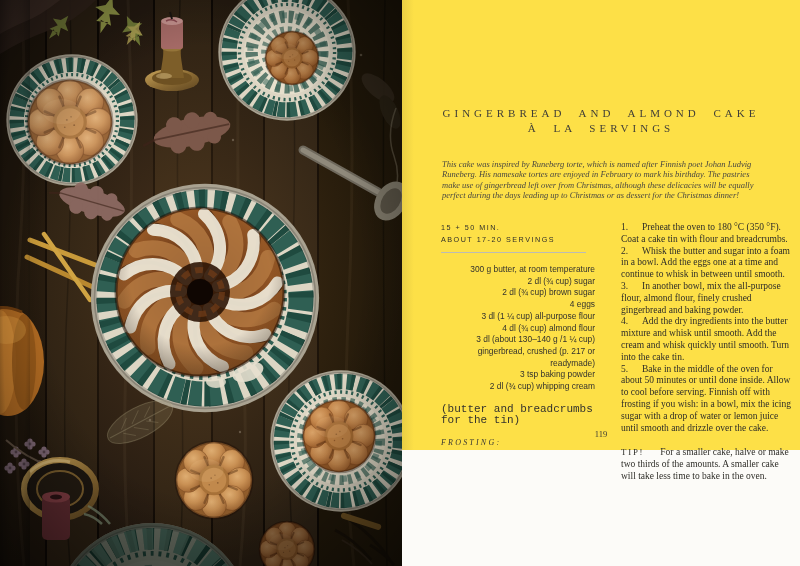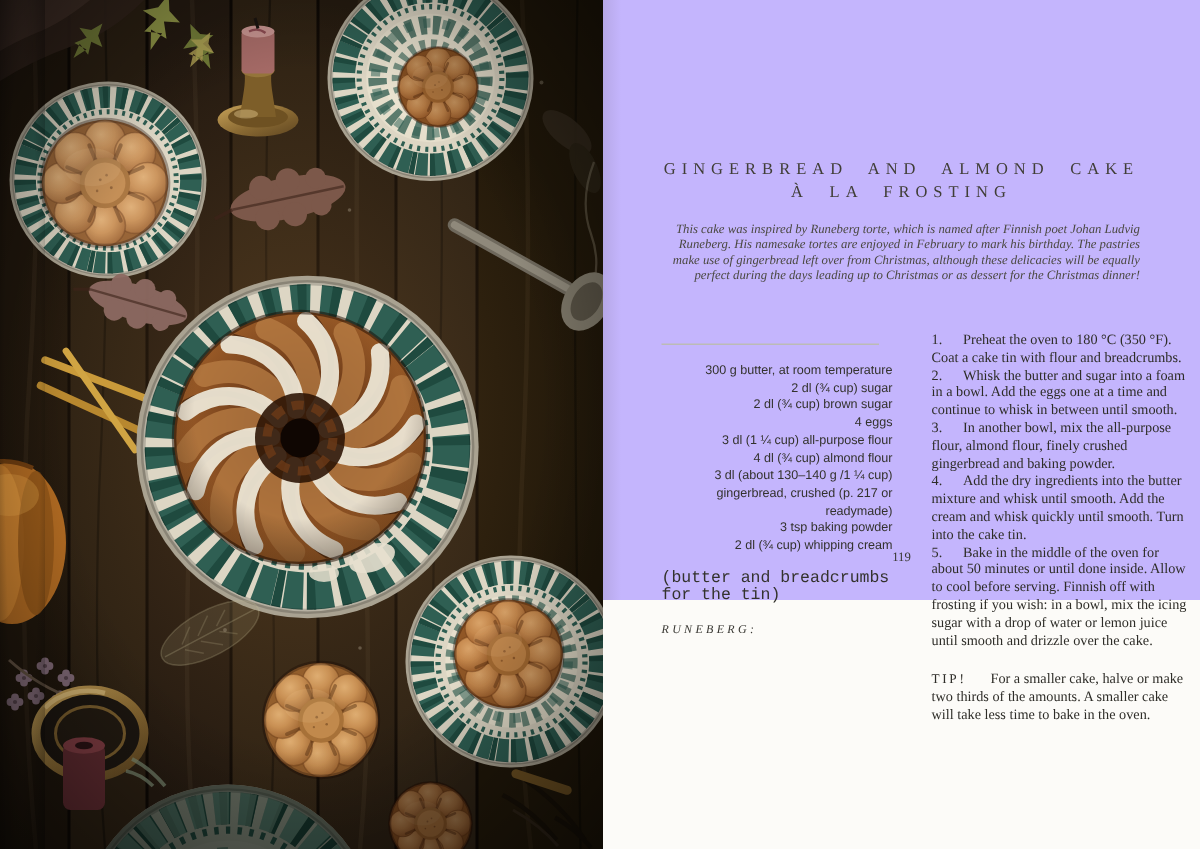--- a/index.html
+++ b/index.html
@@ -1,29 +1,29 @@
 <!DOCTYPE html>
 <html><head>
 <meta charset="utf-8">
 <style>
   html,body{margin:0;padding:0;background:#ffffff;}
   .spread{position:relative;width:800px;height:566px;overflow:hidden;background:#fcfbf8;
           font-family:"Liberation Serif",serif;}
   .photo-page{position:absolute;left:0;top:0;width:402px;height:566px;background:#241a10;}
   .photo-page svg{display:block;}
-  .recipe-page{position:absolute;left:402px;top:0;width:398px;height:400px;background:#c4b5fd;color:#35342f;}
+  .recipe-page{position:absolute;left:402px;top:0;width:398px;height:450px;background:#fde047;color:#35342f;}
   .recipe-page::before{content:"";position:absolute;left:0;top:0;bottom:0;width:12px;
           background:linear-gradient(90deg,rgba(60,50,40,.10),rgba(60,50,40,0));pointer-events:none;}
 
   .recipe-header{position:absolute;top:0;left:0;width:100%;}
   .title{margin:0;padding-top:106px;text-align:center;font-weight:400;color:#403e37;
          font-size:11px;line-height:15px;letter-spacing:4px;word-spacing:7px;
          font-family:"Liberation Serif",serif;}
   .title span{display:block;}
-  .intro{width:318px;margin:11px auto 0;text-align:right;font-style:italic;
+  .intro{width:318px;margin:23px auto 0;text-align:left;font-style:italic;
          font-size:8.5px;line-height:10.4px;color:#4a4840;}
 
   .columns{position:absolute;top:222px;left:39px;display:flex;gap:26px;}
   .col-left{width:154px;flex:none;}
   .meta{font-family:"Liberation Sans",sans-serif;font-size:7.2px;line-height:11.5px;
         letter-spacing:1.5px;color:#2f2e2a;}
   .rule{border:none;border-top:1px solid #bcbbb5;margin:7px 0 11px 0;width:145px;}
   .ing-list{list-style:none;margin:0;padding:0;font-family:"Liberation Sans",sans-serif;
         font-size:8.4px;line-height:11.7px;color:#33322d;}
   .ing-list li{padding-left:13px;text-indent:-13px;text-align:right;}
@@ -31,21 +31,21 @@
         line-height:11.7px;color:#33322d;}
   .frosting-h{margin:11px 0 2px 0;font-weight:400;font-style:italic;font-size:8px;
         letter-spacing:2.2px;color:#3a3934;}
 
   .col-right{width:174px;flex:none;font-size:9.5px;line-height:11.8px;color:#2e2d28;}
   .step{margin:0;}
   .step .num{display:inline-block;width:21px;text-indent:0;}
   .tip{margin:13px 0 0 0;}
   .tip-label{letter-spacing:1.8px;font-size:8.8px;margin-right:16px;}
 
-  .pageno{position:absolute;bottom:24px;left:0;width:100%;text-align:center;
+  .pageno{position:absolute;bottom:11px;left:0;width:100%;text-align:center;
         font-size:8.5px;color:#3a3934;}
 </style>
 </head>
 <body>
 
 <div class="spread">
 
   <div class="photo-page">
     <svg width="402" height="566" viewBox="0 0 402 566">
       <defs>
@@ -385,42 +385,46 @@
 
       <rect width="402" height="566" fill="url(#vig)"></rect>
       <rect width="30" height="566" fill="url(#vig)" opacity="0.6"></rect>
     </svg>
   </div>
 
   <div class="recipe-page">
     <header class="recipe-header">
       <h1 class="title">
         <span>GINGERBREAD AND ALMOND CAKE</span>
-        <span>À LA FROSTING</span>
+        <span>À LA SERVINGS</span>
       </h1>
       <p class="intro">This cake was inspired by Runeberg torte, which is named after Finnish poet Johan Ludvig Runeberg. His namesake tortes are enjoyed in February to mark his birthday. The pastries make use of gingerbread left over from Christmas, although these delicacies will be equally perfect during the days leading up to Christmas or as dessert for the Christmas dinner!</p>
     </header>
 
     <div class="columns">
       <div class="col-left">
+        <div class="meta">
+          <div>15 + 50 MIN.</div>
+          <div>ABOUT 17-20 SERVINGS</div>
+        </div>
         <hr class="rule">
         <ul class="ing-list">
           <li>300 g butter, at room temperature</li>
           <li>2 dl (¾ cup) sugar</li>
           <li>2 dl (¾ cup) brown sugar</li>
           <li>4 eggs</li>
           <li>3 dl (1 ¼ cup) all-purpose flour</li>
           <li>4 dl (¾ cup) almond flour</li>
           <li>3 dl (about 130–140 g /1 ¼ cup) gingerbread, crushed (p. 217 or readymade)</li>
           <li>3 tsp baking powder</li>
           <li>2 dl (¾ cup) whipping cream</li>
         </ul>
         <p class="tin-note">(butter and breadcrumbs for the tin)</p>
         <div class="frosting">
-          <h3 class="frosting-h">RUNEBERG:</h3>
+          <h3 class="frosting-h">FROSTING:</h3>
         </div>
       </div>
 
       <div class="col-right">
         <p class="step"><span class="num">1.</span><span>Preheat the oven to 180 °C (350 °F). Coat a cake tin with flour and breadcrumbs.</span></p>
         <p class="step"><span class="num">2.</span><span>Whisk the butter and sugar into a foam in a bowl. Add the eggs one at a time and continue to whisk in between until smooth.</span></p>
         <p class="step"><span class="num">3.</span><span>In another bowl, mix the all-purpose flour, almond flour, finely crushed gingerbread and baking powder.</span></p>
         <p class="step"><span class="num">4.</span><span>Add the dry ingredients into the butter mixture and whisk until smooth. Add the cream and whisk quickly until smooth. Turn into the cake tin.</span></p>
         <p class="step"><span class="num">5.</span><span>Bake in the middle of the oven for about 50 minutes or until done inside. Allow to cool before serving. Finnish off with frosting if you wish: in a bowl, mix the icing sugar with a drop of water or lemon juice until smooth and drizzle over the cake.</span></p>
         <p class="tip"><span class="tip-label">TIP!</span><span>For a smaller cake, halve or make two thirds of the amounts. A smaller cake will take less time to bake in the oven.</span></p>

